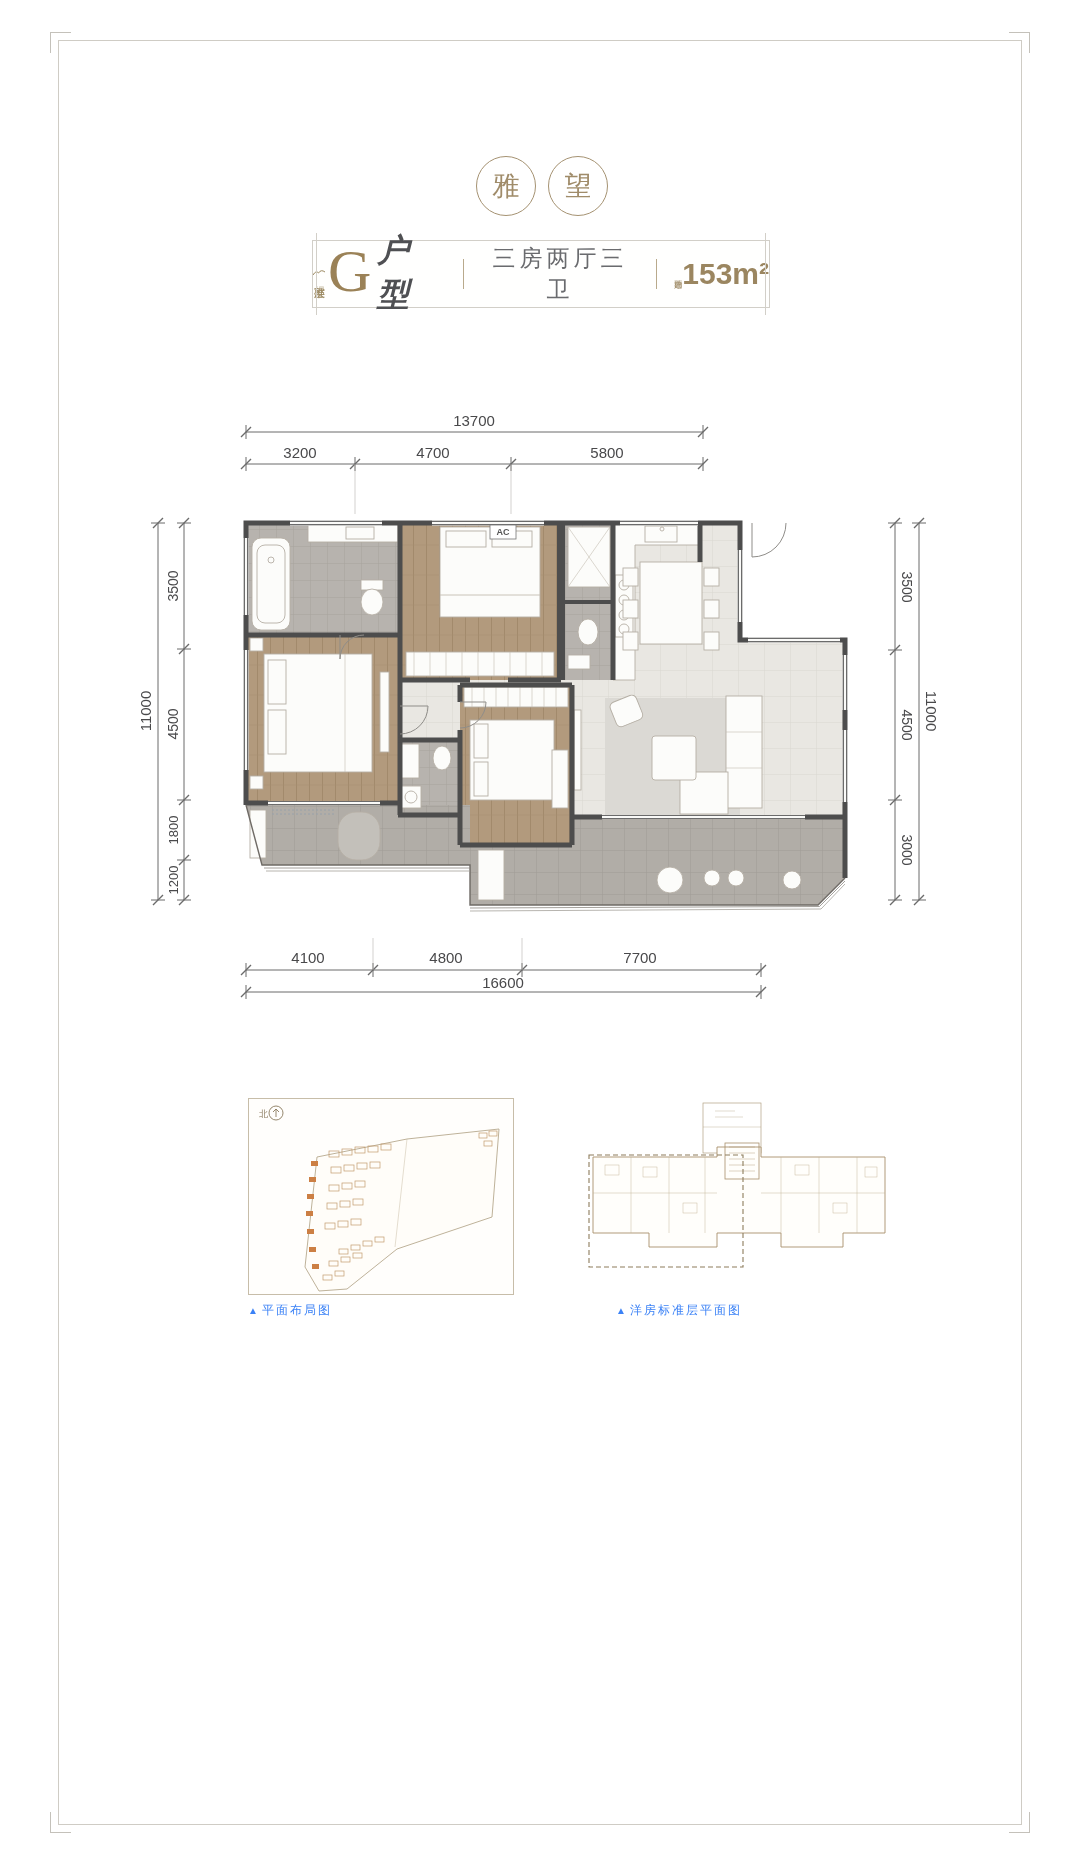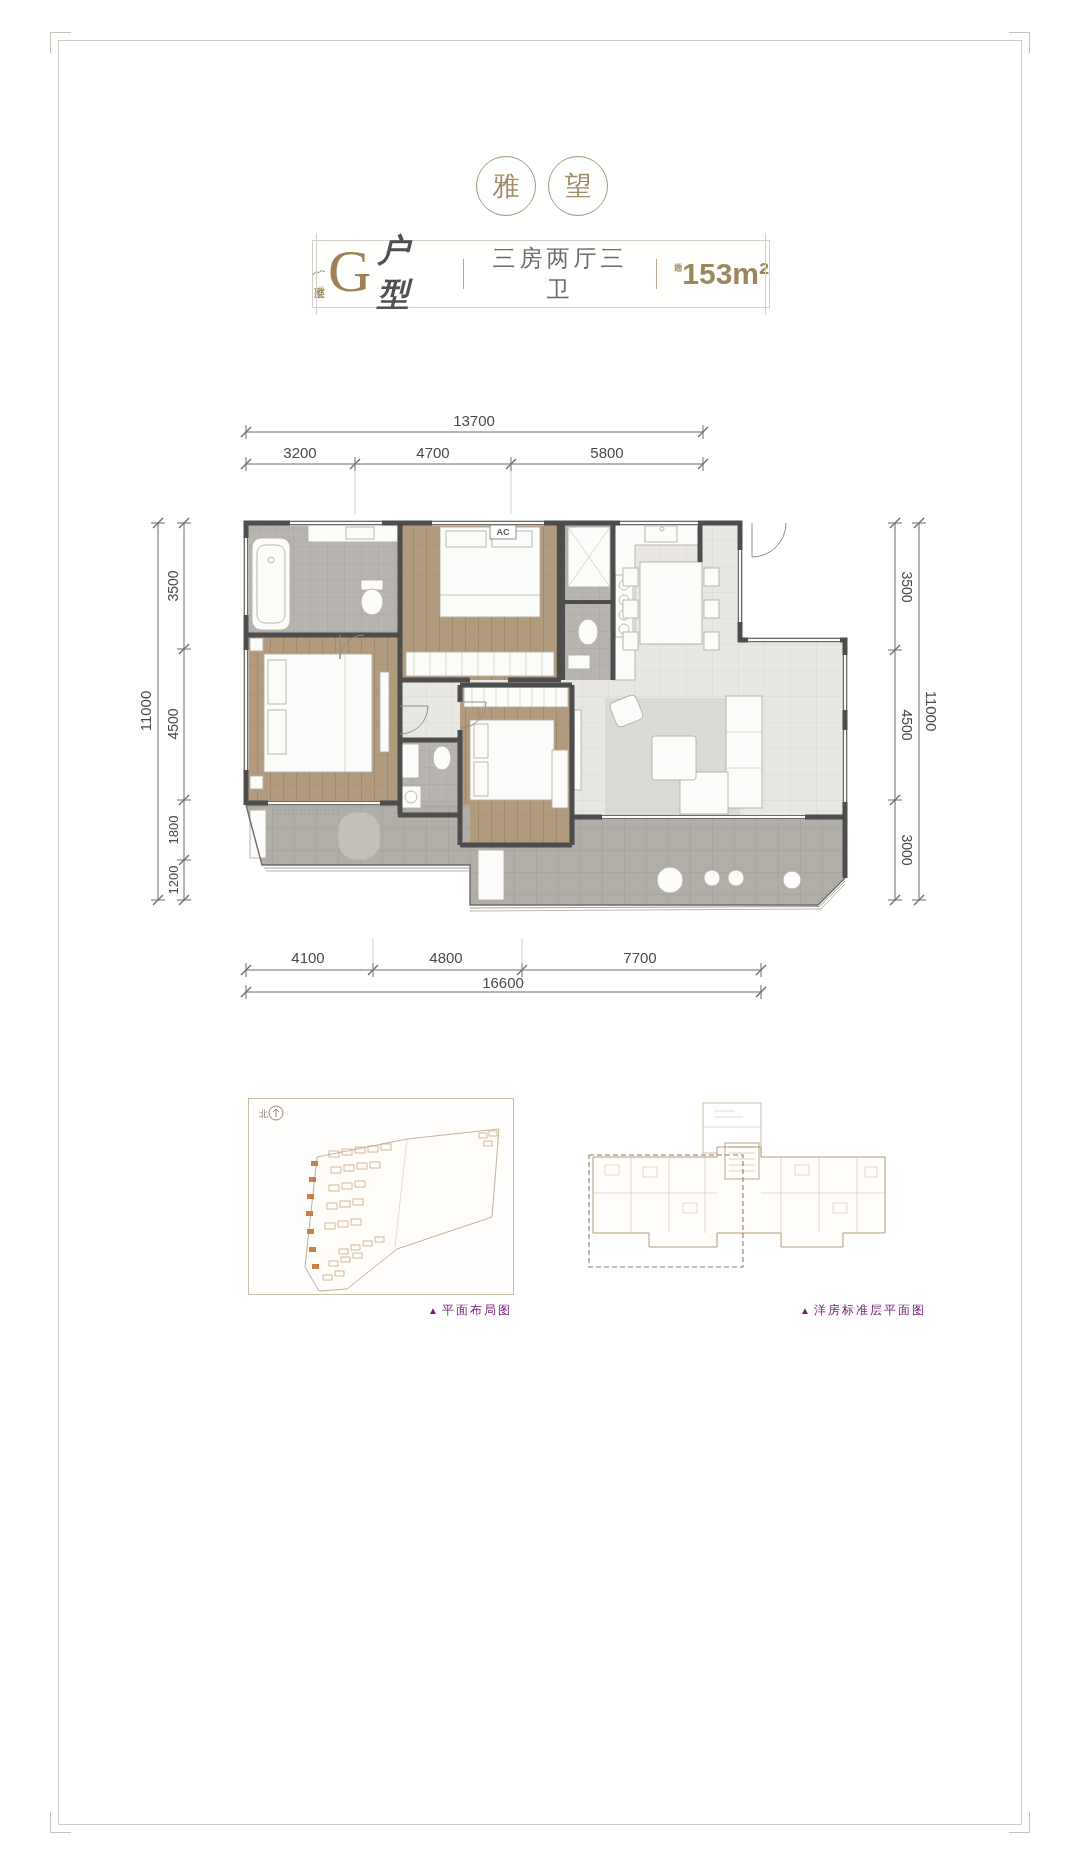--- a/index.html
+++ b/index.html
@@ -39,28 +39,28 @@
   .tc-floor .vtxt{
     writing-mode:vertical-rl;font-size:11px;letter-spacing:1px;color:#9b8860;line-height:1;
   }
   .tc-g{
     font-family:"Liberation Serif", serif;font-size:60px;line-height:60px;
     color:#9b8257;margin-top:-6px;
   }
   .tc-huxing{font-size:32px;font-weight:600;color:#4f5053;letter-spacing:3px;margin:0 0 2px 6px;font-style:italic;}
   .tc-sep{width:1px;height:30px;background:#b9aa8c;margin:0 16px;}
   .tc-layout{font-size:23px;color:#6a6b6e;letter-spacing:4px;text-align:center;}
-  .tc-area{display:flex;}
+  .tc-area{display:flex;align-items:center;}
   .tc-area .vtiny{
     writing-mode:vertical-rl;font-size:8px;color:#a3906d;line-height:1;margin-right:1px;letter-spacing:0;
   }
   .tc-area .num{font-size:30px;font-weight:700;color:#9b8660;letter-spacing:0;}
   
   .caption{
-    position:absolute;text-align:right;font-size:12px;letter-spacing:2px;color:#701a75;
+    position:absolute;text-align:left;font-size:12px;letter-spacing:2px;color:#3b82f6;
   }
   .caption .tri{font-size:10px;margin-right:4px;letter-spacing:0;}
   .siteplan-box{
     position:absolute;left:248px;top:1098px;width:264px;height:195px;
     border:1px solid #c7bda9;background:#fffefc;
   }
   .keyplan-box{position:absolute;left:585px;top:1085px;width:310px;height:200px;}
   svg text{font-family:"Liberation Sans", sans-serif;}
 </style>
 </head>

